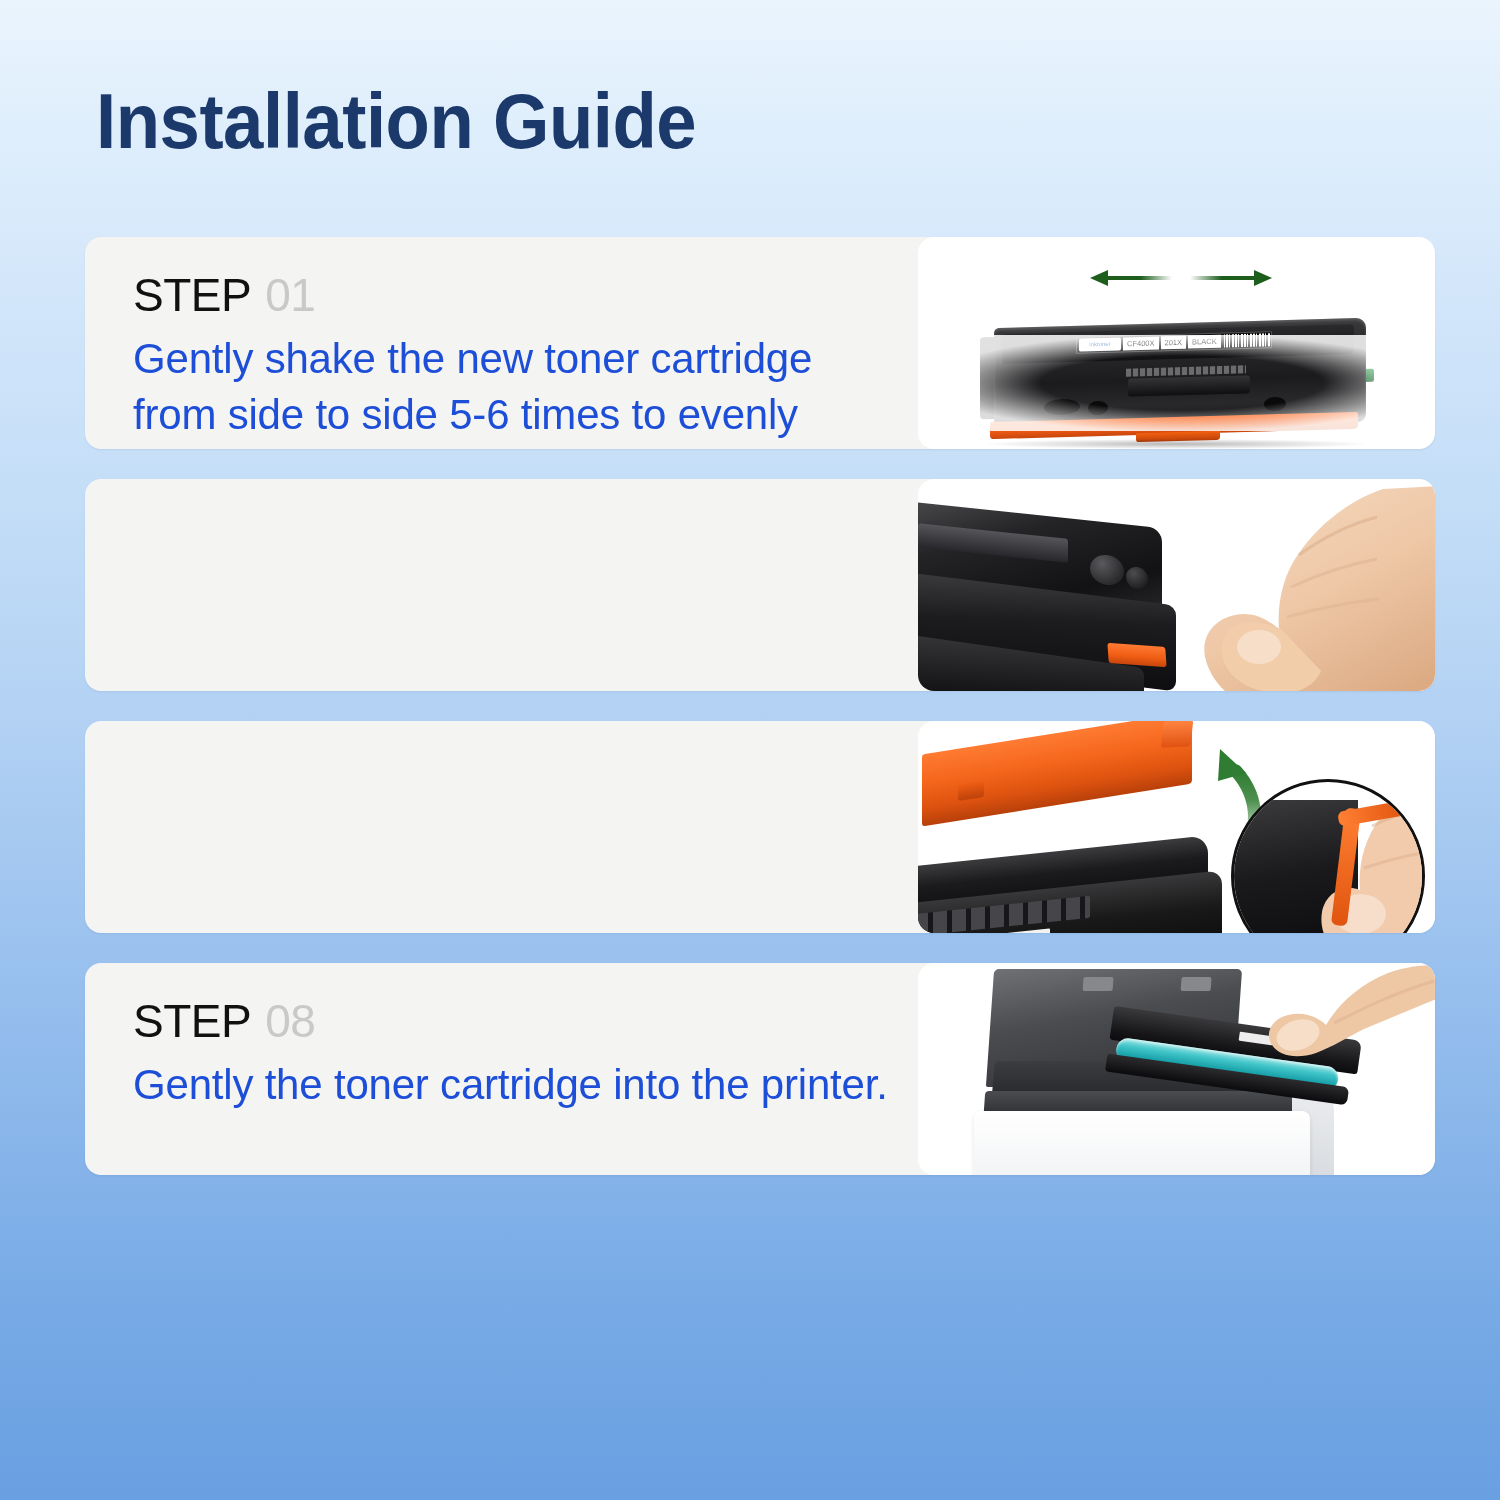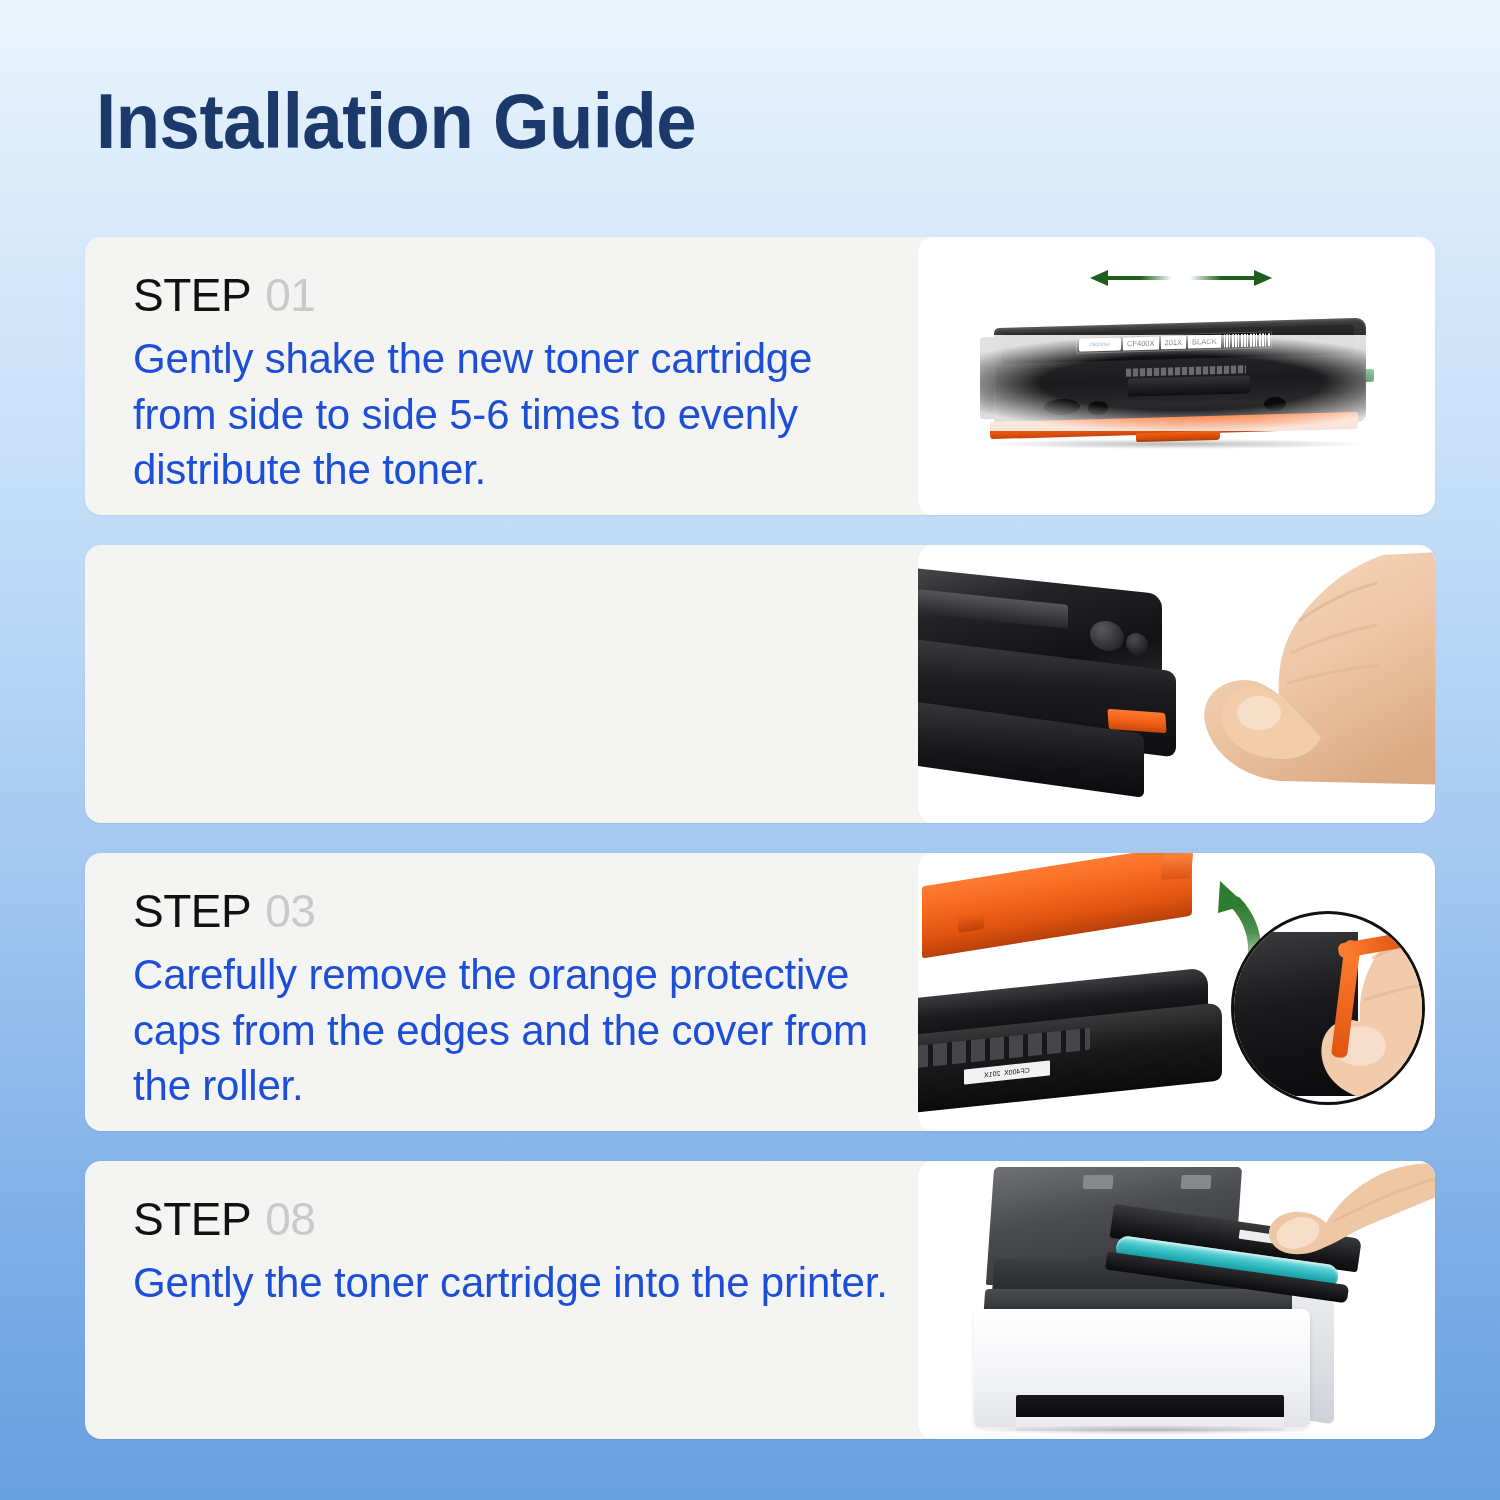--- a/index.html
+++ b/index.html
@@ -47,21 +47,21 @@
     position: absolute;
     left: 85px;
     top: 237px;
     width: 1350px;
   }
 
   .card {
     position: relative;
     background: #f4f4f3;
     border-radius: 16px;
-    height: 278px;
+    height: 212px;
     margin-bottom: 30px;
     display: flex;
     overflow: hidden;
     box-shadow: 0 1px 2px rgba(60, 90, 140, 0.10);
   }
 
   .card-text {
     width: 833px;
     padding: 34px 20px 0 48px;
     flex: none;
@@ -572,26 +572,20 @@
           <ellipse cx="128" cy="168" rx="22" ry="17" fill="#f6e0cb" opacity="0.9"></ellipse>
           <path d="M168,76 C190,60 216,46 246,38" stroke="#dcb190" stroke-width="3" fill="none" opacity="0.6"></path>
           <path d="M160,108 C186,96 214,86 246,80" stroke="#dcb190" stroke-width="3" fill="none" opacity="0.5"></path>
           <path d="M156,138 C184,130 214,124 248,120" stroke="#dcb190" stroke-width="3" fill="none" opacity="0.45"></path>
         </svg>
       </div>
     </div>
   </section>
 
   <section class="card">
-    <div class="card-text">
-      <div class="step-head">
-        <span class="step-word">STEP</span><span class="step-num">03</span>
-      </div>
-      <p class="step-desc">Carefully remove the orange protective caps from the edges and the cover from the roller.</p>
-    </div>
 
     <div class="card-media">
       <div class="media-inner">
 
         <div class="s3-cap"></div>
         <div class="s3-cap-notch"></div>
         <div class="s3-cap-tip"></div>
 
         <svg class="s3-arrow" viewBox="0 0 86 96">
           <defs>

